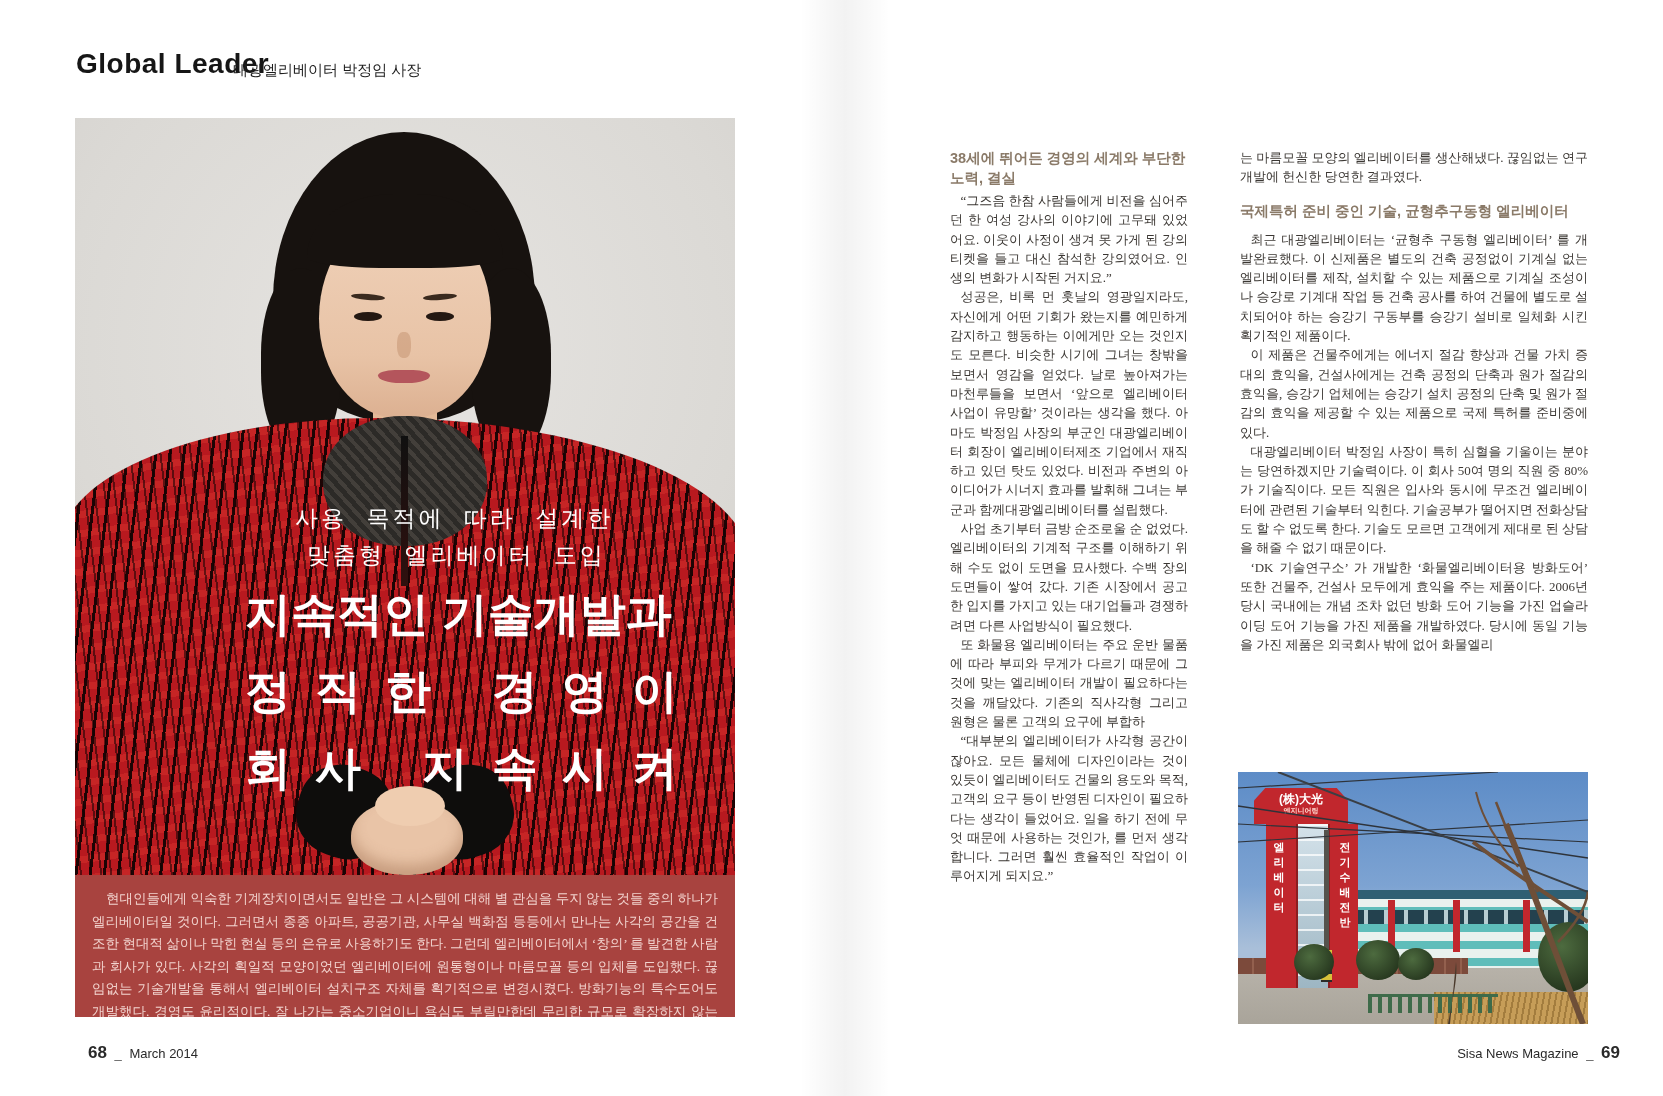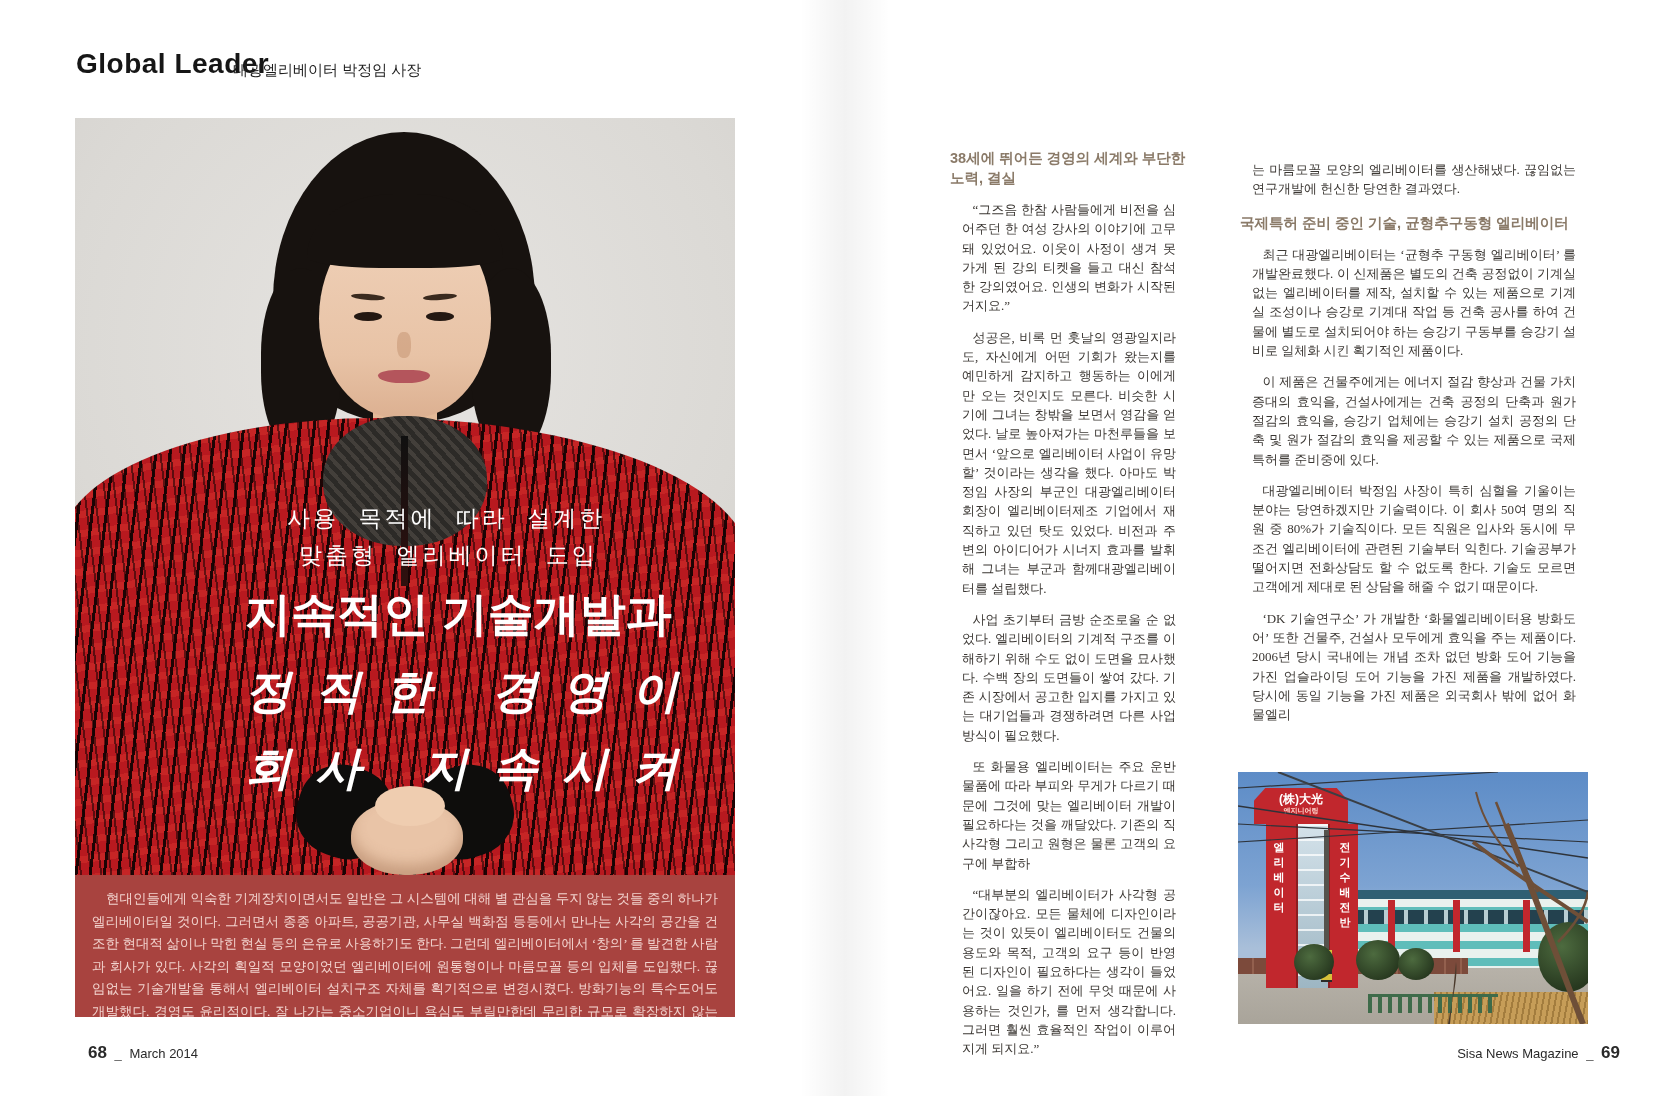--- a/index.html
+++ b/index.html
@@ -46,42 +46,42 @@
           repeating-linear-gradient(172deg,rgba(255,84,62,.20) 0 7px,rgba(255,84,62,0) 7px 19px);
         border-radius:46% 54% 0 0/28% 32% 0 0;}
   .zipper{left:326px;top:318px;width:7px;height:150px;background:linear-gradient(180deg,#101010,#30100e);}
   .cuff{width:96px;height:92px;background:#0e0d0c;border-radius:45%;}
   .cuff.l{left:222px;top:648px;transform:rotate(18deg);}
   .cuff.r{left:342px;top:648px;transform:rotate(-18deg);}
   .hands{left:276px;top:682px;width:112px;height:75px;background:#e9c4a7;border-radius:48%;
          box-shadow:inset 0 -10px 14px rgba(160,110,80,.45);}
   .hands2{left:300px;top:668px;width:70px;height:40px;background:#efcdb0;border-radius:50%;}
 
-  .kicker{left:212px;top:382px;color:#ffffff;font-size:23px;line-height:37px;
+  .kicker{left:220px;top:382px;color:#ffffff;font-size:23px;line-height:37px;
           letter-spacing:3px;word-spacing:10px;white-space:nowrap;}
   .kicker .k2{margin-left:12px;}
   .photo-title{left:170px;top:458px;color:#ffffff;font-weight:bold;font-size:46px;line-height:77px;white-space:nowrap;}
-  .photo-title .t2,.photo-title .t3{letter-spacing:24px;font-style:italic;}
+  .photo-title .t2,.photo-title .t3{letter-spacing:24px;}
 
   
   .intro-box{left:75px;top:875px;width:660px;height:142px;background:#a8433f;box-sizing:border-box;
              padding:13px 17px 0 17px;overflow:hidden;}
   .intro-box p{margin:0;color:#f2d3ce;font-size:13.5px;line-height:22.5px;text-align:justify;
                text-indent:14px;font-family:"Liberation Serif",serif;}
 
   
   .folio{font-size:13px;color:#2a2a2a;}
   .folio b{font-size:17px;font-weight:bold;}
   .folio-left{left:88px;top:1043px;}
   .folio-right{right:43px;top:1043px;text-align:right;}
   .folio .sep{color:#555;margin:0 4px;}
 
   
   .col{font-family:"Liberation Serif",serif;}
-  .col p{margin:12px;font-size:13px;line-height:19.3px;color:#3b3733;text-align:justify;text-indent:.8em;}
+  .col p{margin:0;font-size:13px;line-height:19.3px;color:#3b3733;text-align:justify;text-indent:.8em;}
   .col p.cont{text-indent:0;}
   .col h2{margin:0;font-size:14.5px;line-height:20px;font-weight:bold;color:#8a7a68;
           font-family:"Liberation Sans",sans-serif;text-align:left;}
   .col h2.h-mid{margin-top:14px;margin-bottom:9px;}
   .col1{left:950px;top:148px;width:238px;}
   .col1 h2{margin-bottom:3px;}
   .col2{left:1240px;top:148px;width:348px;}
 
   
   .factory{left:1238px;top:772px;width:350px;height:252px;overflow:hidden;

